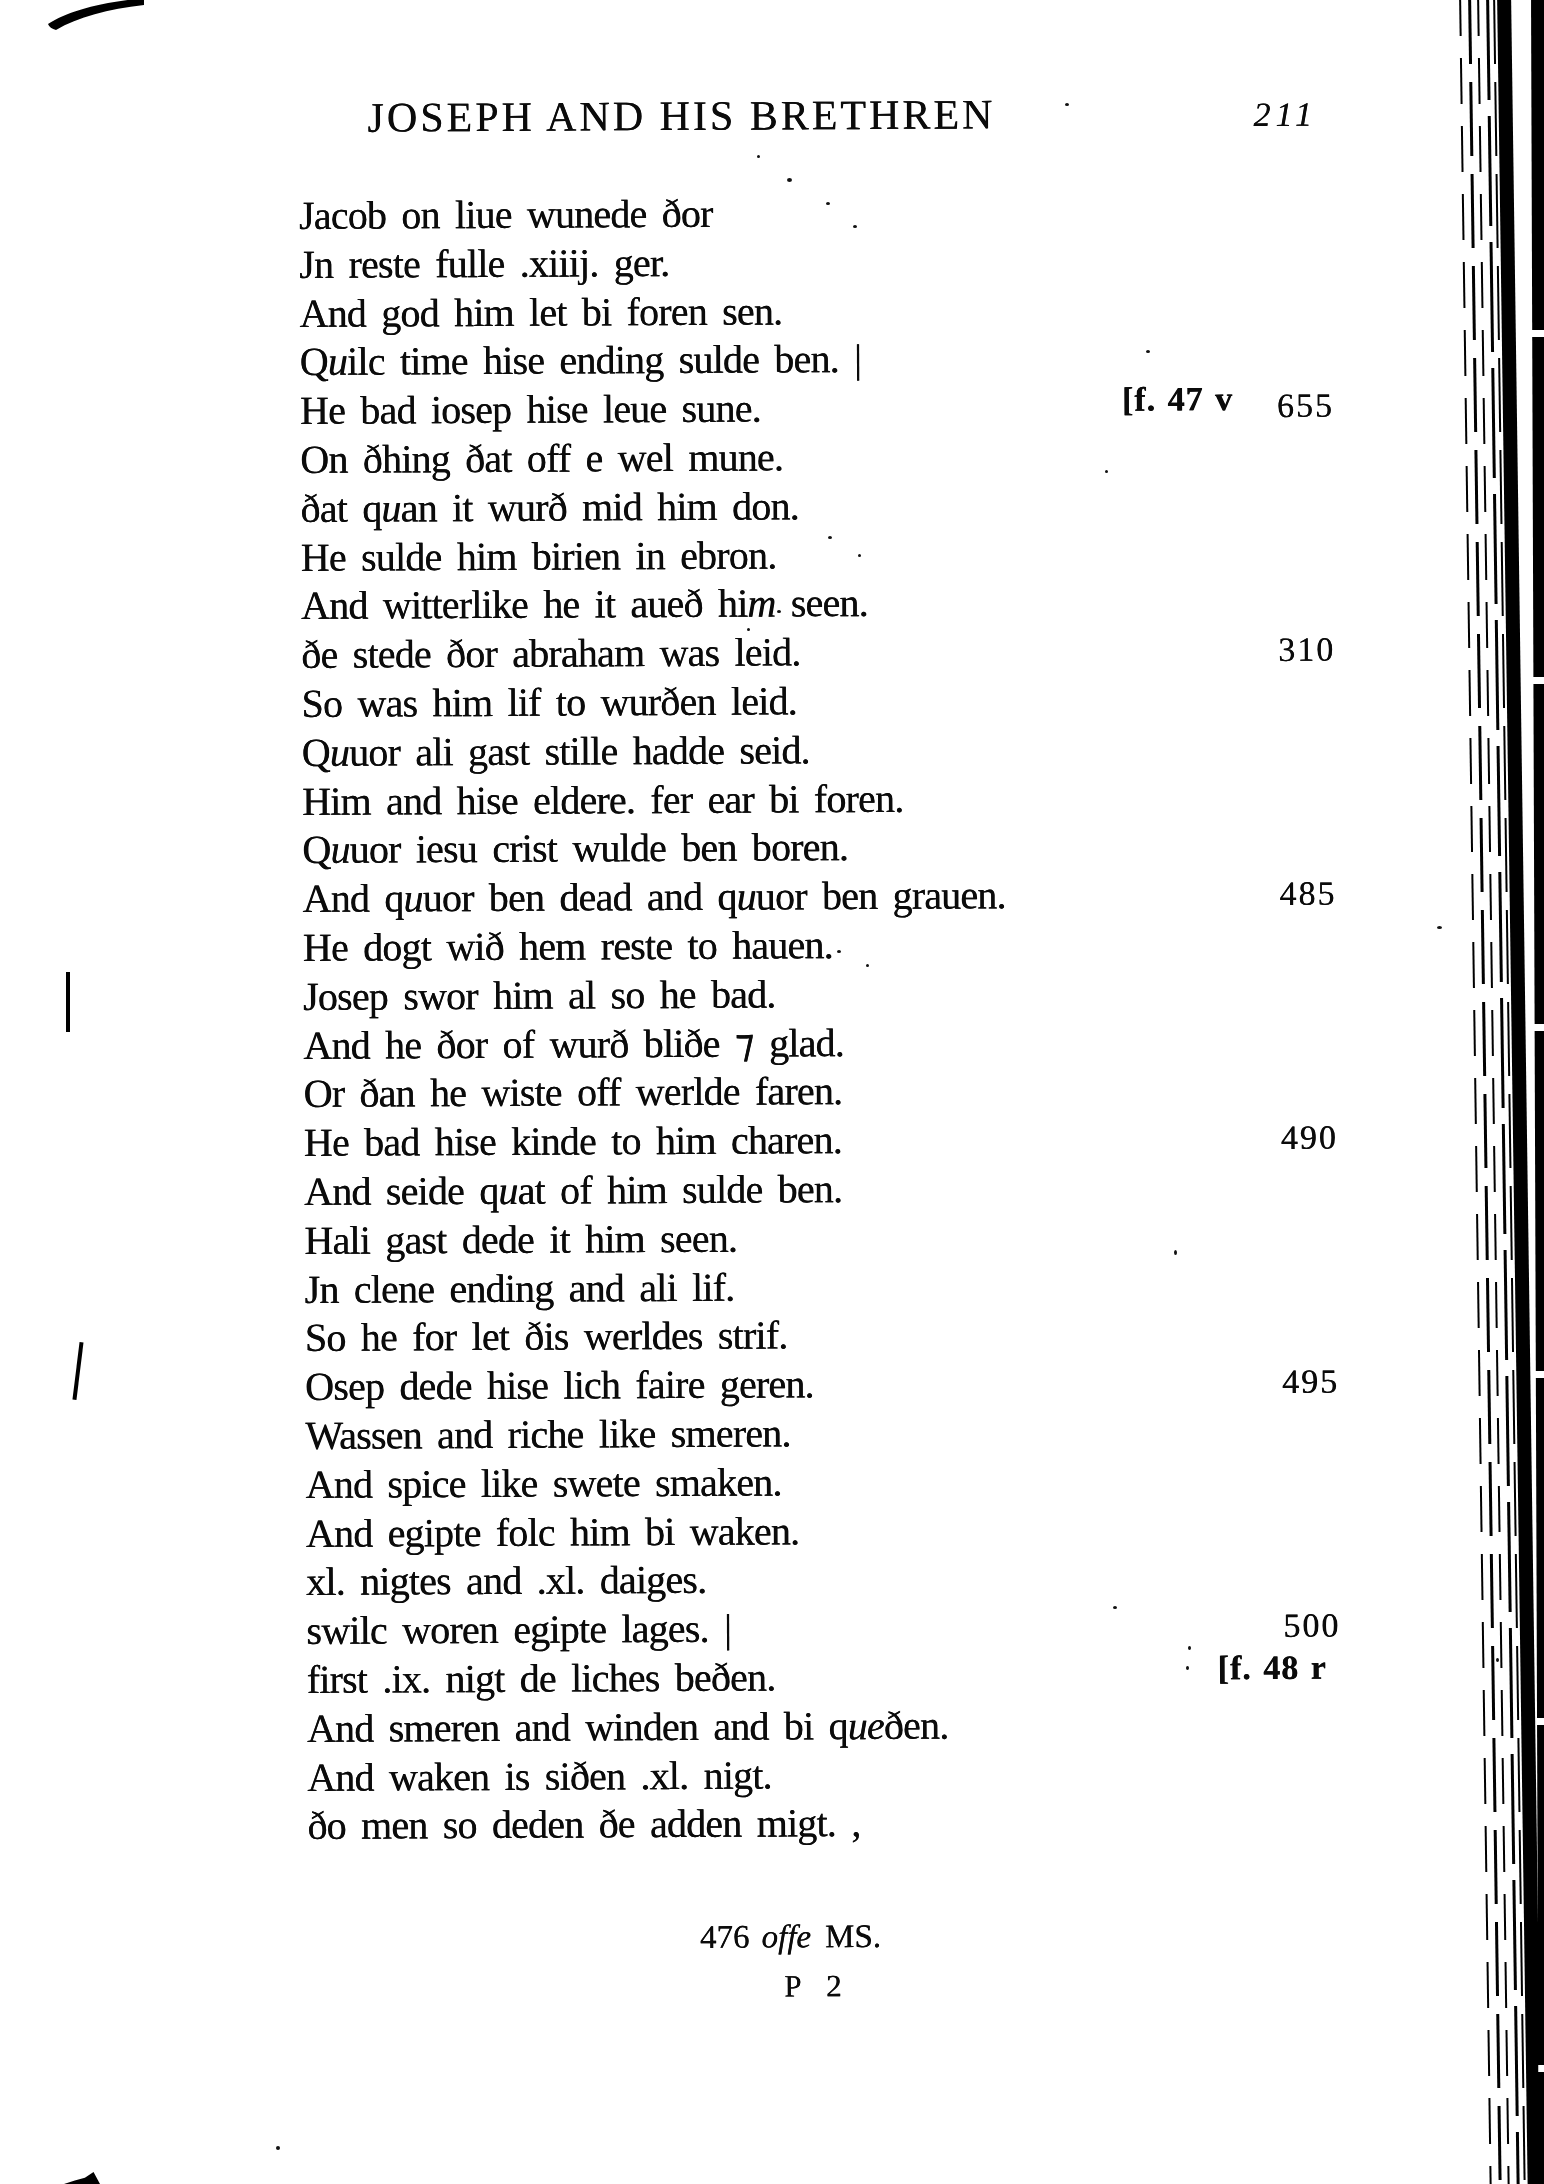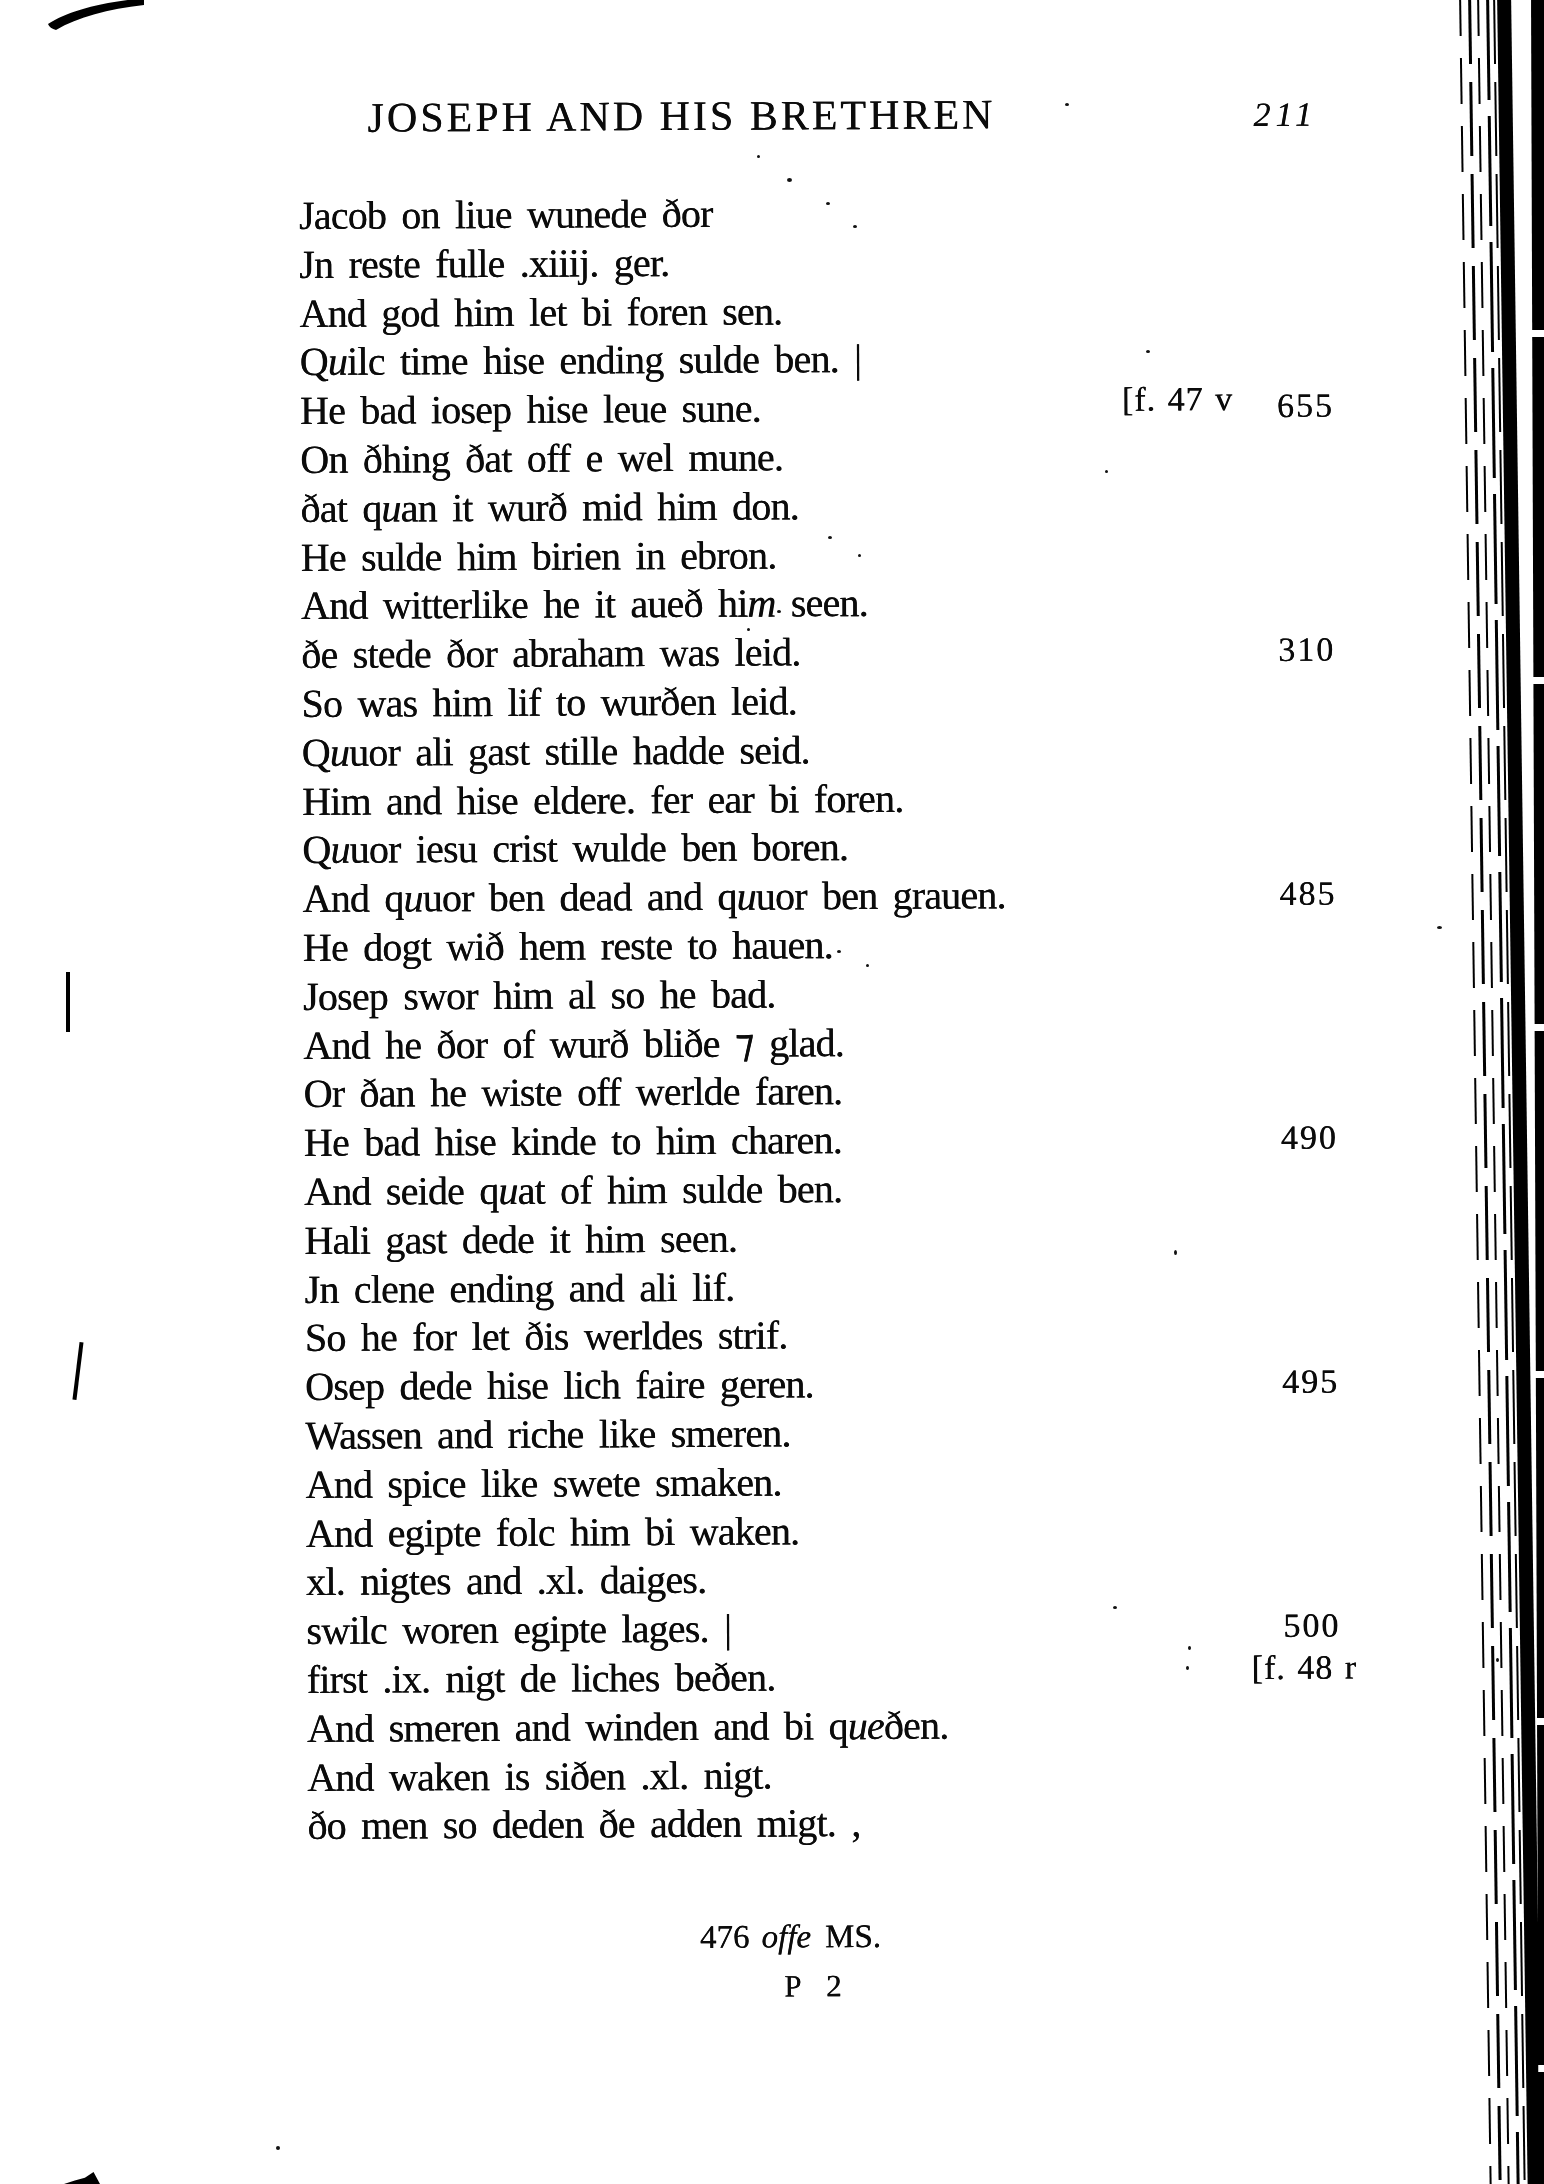--- a/index.html
+++ b/index.html
@@ -26,21 +26,21 @@
     font-size:34px;letter-spacing:5px;white-space:nowrap;font-style:italic;
   }
   .poem{position:absolute;left:303px;top:192px;width:1240px;}
   .pline{
     position:relative;height:48.8px;line-height:48.8px;
     font-size:40px;letter-spacing:-0.8px;word-spacing:6px;white-space:nowrap;
   }
   .it{font-style:italic;}
   .folio{
     position:absolute;top:-7px;font-size:34px;letter-spacing:1px;
-    word-spacing:2px;white-space:nowrap;
+    word-spacing:2px;white-space:nowrap;font-weight:bold;
   }
   .lnum{
     position:absolute;left:977px;top:0;font-size:34px;letter-spacing:2px;
   }
   .footnote{
     position:absolute;left:695px;top:1921px;font-size:33px;white-space:nowrap;
   }
   .footnote .fn-ref{margin-right:12px;}
   .footnote .fn-lemma{margin-right:14px;}
   .signature{
@@ -97,21 +97,21 @@
         <div class="pline"><span class="ptext"><span>And seide q</span><span class="it">u</span><span>at of him sulde ben.</span></span></div>
         <div class="pline"><span class="ptext">Hali gast dede it him seen.</span></div>
         <div class="pline"><span class="ptext">Jn clene ending and ali lif.</span></div>
         <div class="pline"><span class="ptext">So he for let ðis werldes strif.</span></div>
         <div class="pline"><span class="ptext">Osep dede hise lich faire geren.</span><span class="lnum">495</span></div>
         <div class="pline"><span class="ptext">Wassen and riche like smeren.</span></div>
         <div class="pline"><span class="ptext">And spice like swete smaken.</span></div>
         <div class="pline"><span class="ptext">And egipte folc him bi waken.</span></div>
         <div class="pline"><span class="ptext">xl. nigtes and .xl. daiges.</span></div>
         <div class="pline"><span class="ptext">swilc woren egipte lages. |</span><span class="lnum">500</span></div>
-        <div class="pline"><span class="ptext">first .ix. nigt de liches beðen.</span><span class="folio" style="left: 945px;">[f. 48 r</span></div>
+        <div class="pline"><span class="ptext">first .ix. nigt de liches beðen.</span><span class="folio" style="left: 911px;">[f. 48 r</span></div>
         <div class="pline"><span class="ptext"><span>And smeren and winden and bi q</span><span class="it">ue</span><span>ðen.</span></span></div>
         <div class="pline"><span class="ptext">And waken is siðen .xl. nigt.</span></div>
         <div class="pline"><span class="ptext">ðo men so deden ðe adden migt. ,</span></div>
       </div>
     <div class="footnote">
       <span class="fn-ref">476</span><span class="fn-lemma it">offe</span><span class="fn-note">MS.</span>
     </div>
     <div class="signature">P 2</div>
   </div>
 

